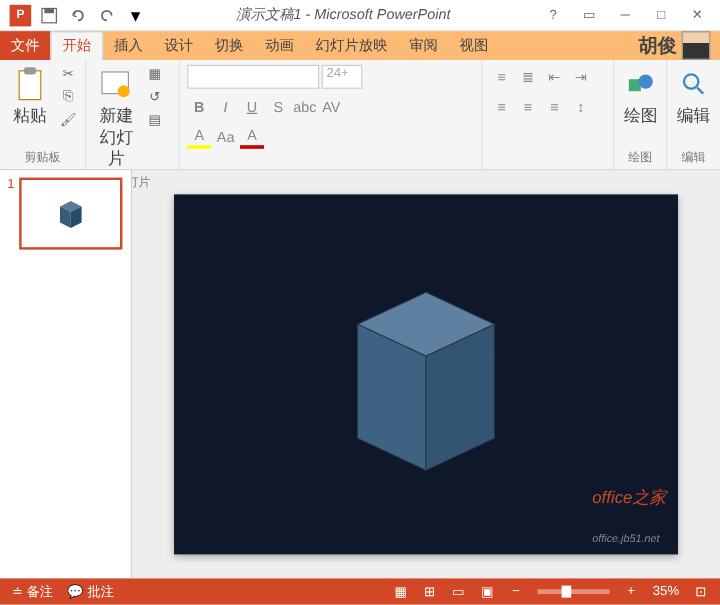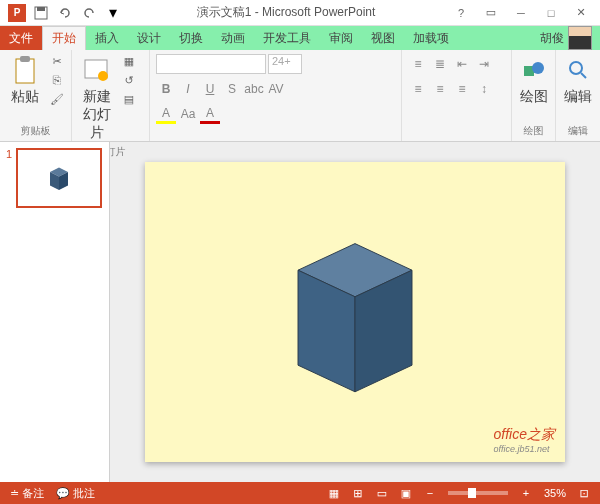--- a/index.html
+++ b/index.html
@@ -1,50 +1,50 @@
 <!DOCTYPE html>
 <html><head>
 <meta charset="utf-8">
 <style>
 * { margin: 0; padding: 0; box-sizing: border-box; font-family: "Microsoft YaHei", sans-serif; }
 body { width: 600px; height: 504px; background: #fff; overflow: hidden; position: relative; }
 .titlebar { height: 26px; background: #fff; display: flex; align-items: center; border-bottom: 1px solid #e0e0e0; }
 .qat { display: flex; align-items: center; padding-left: 6px; gap: 2px; }
 .qat-btn { width: 22px; height: 22px; display: flex; align-items: center; justify-content: center; cursor: pointer; }
 .qat-logo { width: 18px; height: 18px; background: #d24726; display: flex; align-items: center; justify-content: center; color: #fff; font-size: 10px; font-weight: bold; }
-.title-center { flex: 1; text-align: center; font-size: 12px; color: #555; }
+.title-center { flex: 1; text-align: center; font-size: 12px; color: #555; font-style: italic; }
 .title-right { display: flex; align-items: center; gap: 4px; padding-right: 6px; }
 .win-btn { width: 26px; height: 22px; display: flex; align-items: center; justify-content: center; cursor: pointer; font-size: 11px; color: #666; }
-.ribbon-tabs { height: 24px; display: flex; background: #86efac; font-size: 12px; align-items: stretch; }
+.ribbon-tabs { height: 24px; display: flex; background: #fdba74; font-size: 12px; align-items: stretch; }
 .tab { padding: 0 9px; display: flex; align-items: center; cursor: pointer; color: #444; }
 .tab.file { background: #d24726; color: #fff; }
 .tab.active { color: #d24726; border: 1px solid #d0d0d0; border-bottom: none; background: #f5f5f5; }
-.tab-user { margin-left: auto; padding: 0 8px; display: flex; align-items: center; gap: 4px; font-size: 12px; color: #444; }
+.tab-user { margin-left: auto; padding: 0 8px; display: flex; align-items: center; gap: 4px; font-size: 16px; color: #444; font-weight: bold; }
 .ribbon { height: 92px; background: #f5f5f5; border-bottom: 1px solid #d0d0d0; display: flex; }
 .group { border-right: 1px solid #e0e0e0; display: flex; flex-direction: column; padding: 2px 4px; }
 .group-body { flex: 1; display: flex; align-items: flex-start; gap: 2px; }
 .group-label { text-align: center; font-size: 10px; color: #777; padding: 1px 0; }
 .big-btn { display: flex; flex-direction: column; align-items: center; width: 42px; padding: 2px; cursor: pointer; }
 .big-btn-icon { width: 32px; height: 32px; display: flex; align-items: center; justify-content: center; }
 .big-btn-label { font-size: 14px; color: #444; text-align: center; margin-top: 2px; }
 .mini-btns { display: flex; flex-direction: column; gap: 1px; }
 .mini-btn { width: 18px; height: 18px; display: flex; align-items: center; justify-content: center; cursor: pointer; font-size: 11px; color: #666; }
 .font-group { flex: 1; }
 .font-row { display: flex; gap: 2px; align-items: center; margin-bottom: 2px; }
 .font-input { height: 20px; border: 1px solid #ccc; background: #fff; font-size: 11px; padding: 0 3px; color: #aaa; }
 .fmt-btn { width: 20px; height: 20px; display: flex; align-items: center; justify-content: center; cursor: pointer; font-size: 12px; color: #888; }
 .workspace { display: flex; height: 340px; background: #eeeeee; }
 .thumbs { width: 110px; background: #fff; border-right: 1px solid #d0d0d0; padding: 6px; }
 .thumb-wrap { display: flex; gap: 4px; }
 .thumb-num { font-size: 11px; color: #d24726; }
 .thumb { width: 86px; height: 60px; border: 2px solid #d24726; background: #fff; display: flex; align-items: center; justify-content: center; }
 .canvas-area { flex: 1; display: flex; align-items: center; justify-content: center; padding: 12px; position: relative; }
-.slide { width: 420px; height: 300px; background: #fef9c3; box-shadow: 0 2px 6px rgba(0,0,0,0.3); display: flex; align-items: center; justify-content: center; position: relative; }
+.slide { width: 420px; height: 300px; background: #0f172a; box-shadow: 0 2px 6px rgba(0,0,0,0.3); display: flex; align-items: center; justify-content: center; position: relative; }
 .watermark { position: absolute; bottom: 8px; right: 10px; font-size: 14px; font-style: italic; color: #d24726; }
-.wm-sub { font-size: 9px; color: #888; display: block; }
+.wm-sub { font-size: 9px; color: #888; display: block; margin-top: 20px; }
 .statusbar { position: absolute; bottom: 0; left: 0; right: 0; height: 22px; background: #d24726; color: #fff; display: flex; align-items: center; font-size: 11px; padding: 0 4px; }
 .status-item { display: flex; align-items: center; gap: 3px; padding: 0 6px; cursor: pointer; }
 .status-right { margin-left: auto; display: flex; align-items: center; }
 .view-btn { width: 24px; height: 22px; display: flex; align-items: center; justify-content: center; cursor: pointer; }
 .zoom-slider { width: 60px; height: 4px; background: rgba(255,255,255,0.4); margin: 0 6px; position: relative; }
 .zoom-thumb { position: absolute; width: 8px; height: 10px; background: #fff; top: -3px; left: 20px; }
 .cube-svg { display: block; }
 .avatar-face { width: 24px; height: 24px; background: linear-gradient(#f0d0b0 40%, #333 40%); border: 1px solid #999; }
 </style>
 </head>
@@ -84,24 +84,23 @@
   </div>
 </div>
 
 <div class="ribbon-tabs">
   <div class="tab file">文件</div>
   <div class="tab active">开始</div>
   <div class="tab">插入</div>
   <div class="tab">设计</div>
   <div class="tab">切换</div>
   <div class="tab">动画</div>
-  <div class="tab">开发工具</div>
+  <div class="tab">幻灯片放映</div>
   <div class="tab">审阅</div>
   <div class="tab">视图</div>
-  <div class="tab">加载项</div>
   <div class="tab-user">
     <span>胡俊</span>
     <div class="avatar-face"></div>
   </div>
 </div>
 
 <div class="ribbon">
   <div class="group" style="width:72px">
     <div class="group-body">
       <div class="big-btn">

